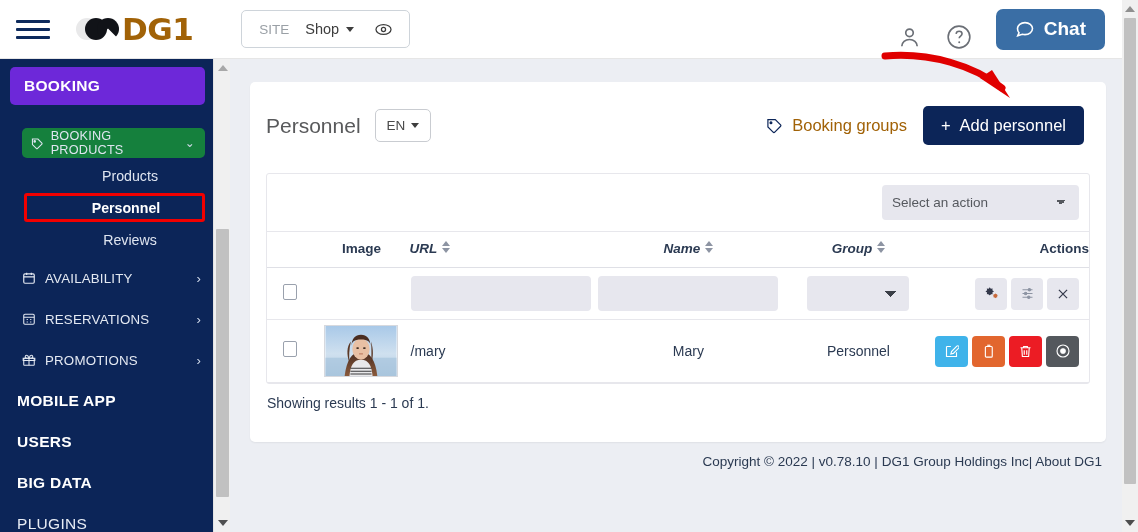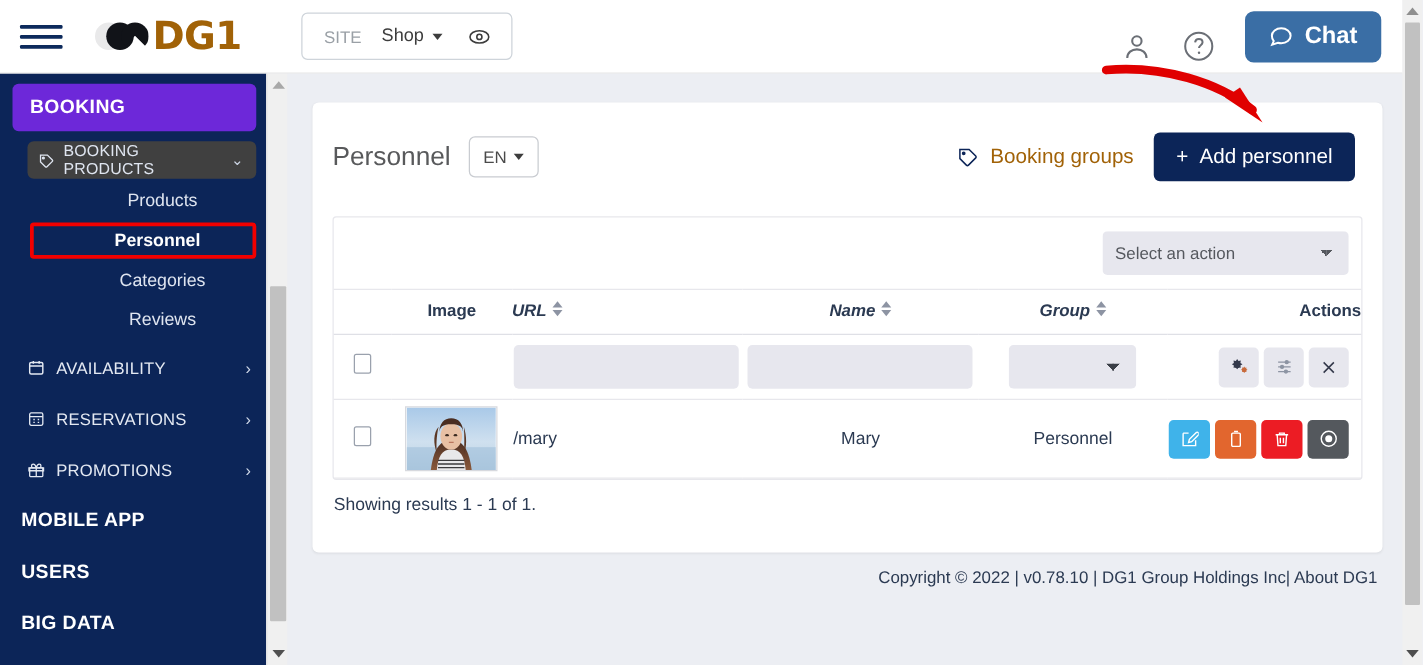--- a/index.html
+++ b/index.html
@@ -52,21 +52,21 @@
   .sidebar {
     position:absolute; top:59px; left:0; width:213px; height:473px;
     background:#0c2558; overflow:hidden;
   }
   .booking-header {
     margin: 8px 8px 0 10px; height:38px; background:#6d28d9; border-radius:5px;
     display:flex; align-items:center; padding-left:14px;
     color:#fff; font-size:15.5px; font-weight:700; letter-spacing:0.3px;
   }
   .nav-group-item {
-    margin: 8px 8px 0 22px; height:30px; background:#404040; border-radius:5px;
+    margin: 23px 8px 0 22px; height:30px; background:#15803d; border-radius:5px;
     display:flex; align-items:center; padding: 0 10px 0 9px;
     color:#dfe5f0; font-size:12.7px; letter-spacing:0.2px; cursor:pointer;
   }
   .nav-group-item .lbl { margin-left:7px; }
   .nav-group-item .chev { margin-left:auto; color:#cfd8e8; font-size:12px; }
 
   .subitem {
     height:27px; display:flex; align-items:center; padding-left:47px;
     color:#dfe5f0; font-size:14.2px; cursor:pointer; margin-top:4px;justify-content:center;
   }
@@ -270,23 +270,20 @@
     </div>
 
     <div class="subitem">
       <span>Products</span>
     </div>
 
     <div class="subitem active highlight">
       <span>Personnel</span>
     </div>
 
-    <div class="subitem">
-      <span>Categories</span>
-    </div>
 
     <div class="subitem">
       <span>Reviews</span>
     </div>
 
     <div class="nav-row">
       <svg width="14" height="14" viewBox="0 0 24 24" fill="none" stroke="#e4e9f2" stroke-width="2">
         <rect x="3" y="5" width="18" height="16" rx="2"></rect>
           <path d="M3 10h18M8 3v4M16 3v4"></path>
       </svg>

